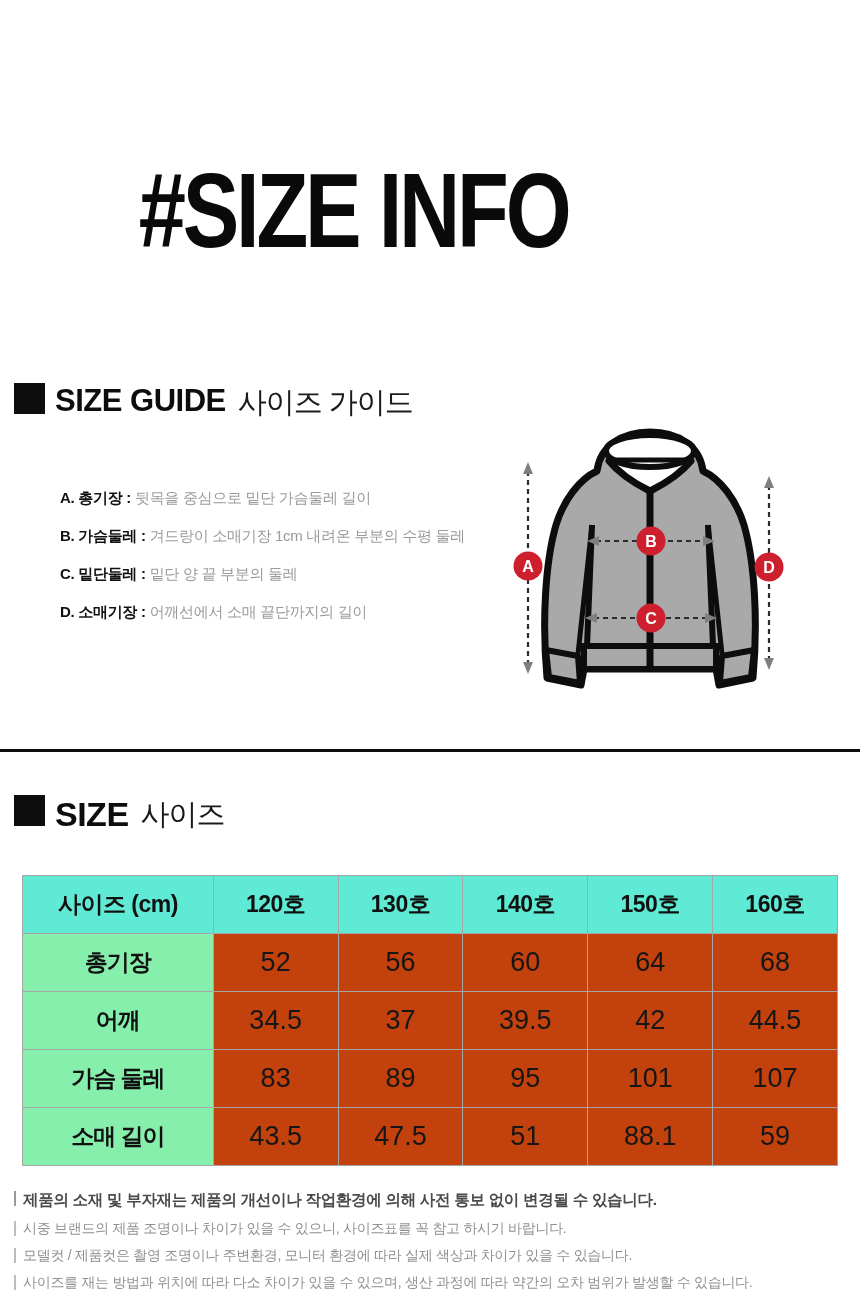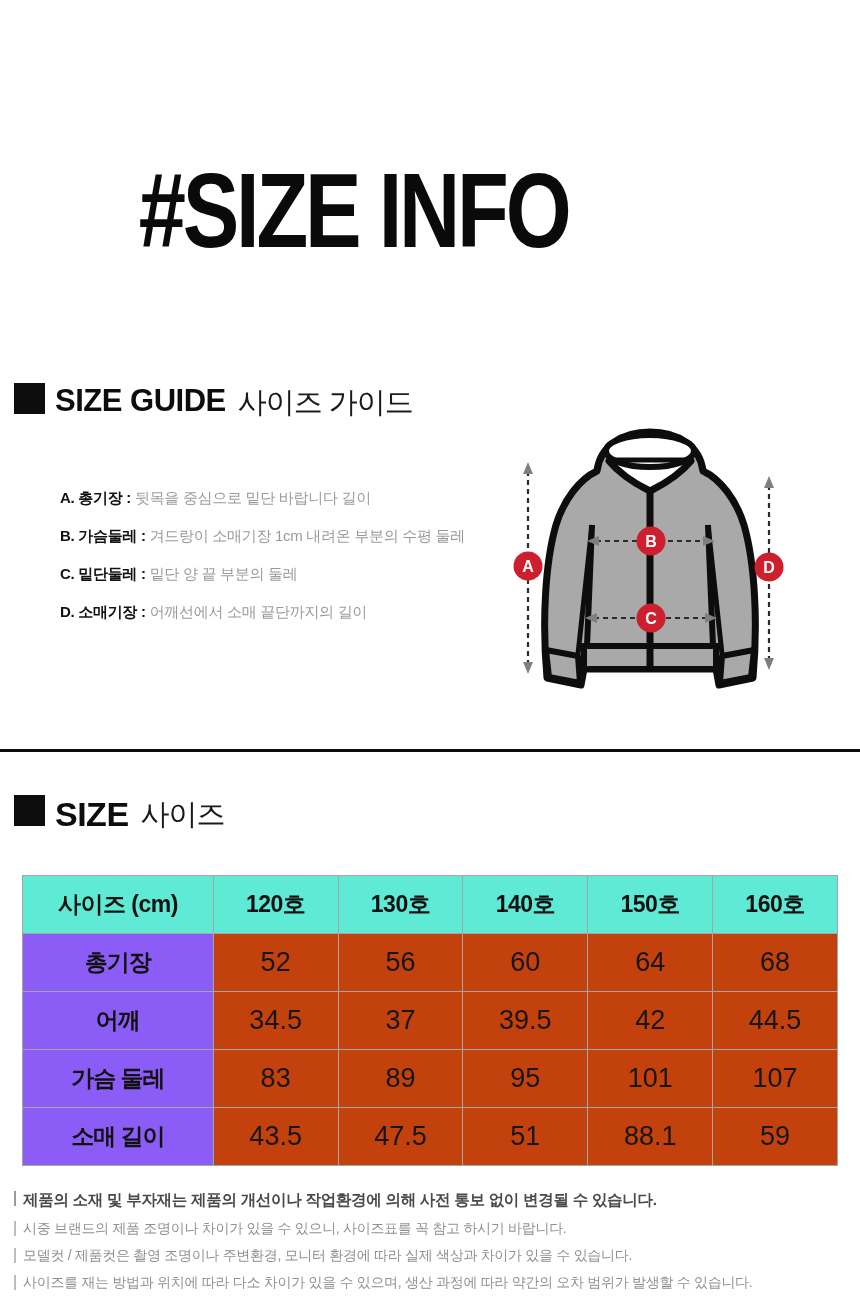--- a/index.html
+++ b/index.html
@@ -32,21 +32,21 @@
 
   
   .divider{position:absolute;top:749px;left:0;width:860px;height:3px;background:#0d0d0d;}
 
   
   .size-table{position:absolute;top:875px;left:22px;width:816px;height:290px;
         border-collapse:collapse;table-layout:fixed;}
   .size-table th,.size-table td{border:1px solid #a6a6a6;text-align:center;vertical-align:middle;
         height:57px;padding:0;}
   .size-table th{background:#5eead4;font-size:23px;font-weight:700;letter-spacing:-0.5px;color:#111;}
-  .size-table td.rowlabel{background:#8b5cf6;font-size:23px;font-weight:700;letter-spacing:-1px;color:#111;}
+  .size-table td.rowlabel{background:#86efac;font-size:23px;font-weight:700;letter-spacing:-1px;color:#111;}
   .size-table td.val{background:#c2410c;font-size:27px;font-weight:400;color:#161616;}
   .size-table col.c0{width:23.4%;}
   .size-table col.cn{width:15.32%;}
 
   
   .notes{position:absolute;top:1190px;left:14px;width:832px;}
   .note{display:flex;align-items:flex-start;margin-bottom:9px;white-space:nowrap;}
   .note .bar{width:2px;height:15px;background:#bdbdbd;margin:1px 7px 0 0;flex:0 0 auto;}
   .note .txt{font-size:14px;color:#909090;letter-spacing:-0.3px;}
   .note.primary .bar{background:#9a9a9a;}
@@ -62,21 +62,21 @@
   </div>
 
   <div class="sec-head" id="guide-head">
     <div class="sq"></div>
     <span class="head-en">SIZE GUIDE</span>
     <span class="head-ko">사이즈 가이드</span>
   </div>
 
   <div class="guide-list">
     <div class="guide-item">
-      <b>A. 총기장 :</b><span class="desc">뒷목을 중심으로 밑단 바랍니다 길이</span>
+      <b>A. 총기장 :</b><span class="desc">뒷목을 중심으로 밑단 가슴둘레 길이</span>
     </div>
     <div class="guide-item">
       <b>B. 가슴둘레 :</b><span class="desc">겨드랑이 소매기장 1cm 내려온 부분의 수평 둘레</span>
     </div>
     <div class="guide-item">
       <b>C. 밑단둘레 :</b><span class="desc">밑단 양 끝 부분의 둘레</span>
     </div>
     <div class="guide-item">
       <b>D. 소매기장 :</b><span class="desc">어깨선에서 소매 끝단까지의 길이</span>
     </div>

